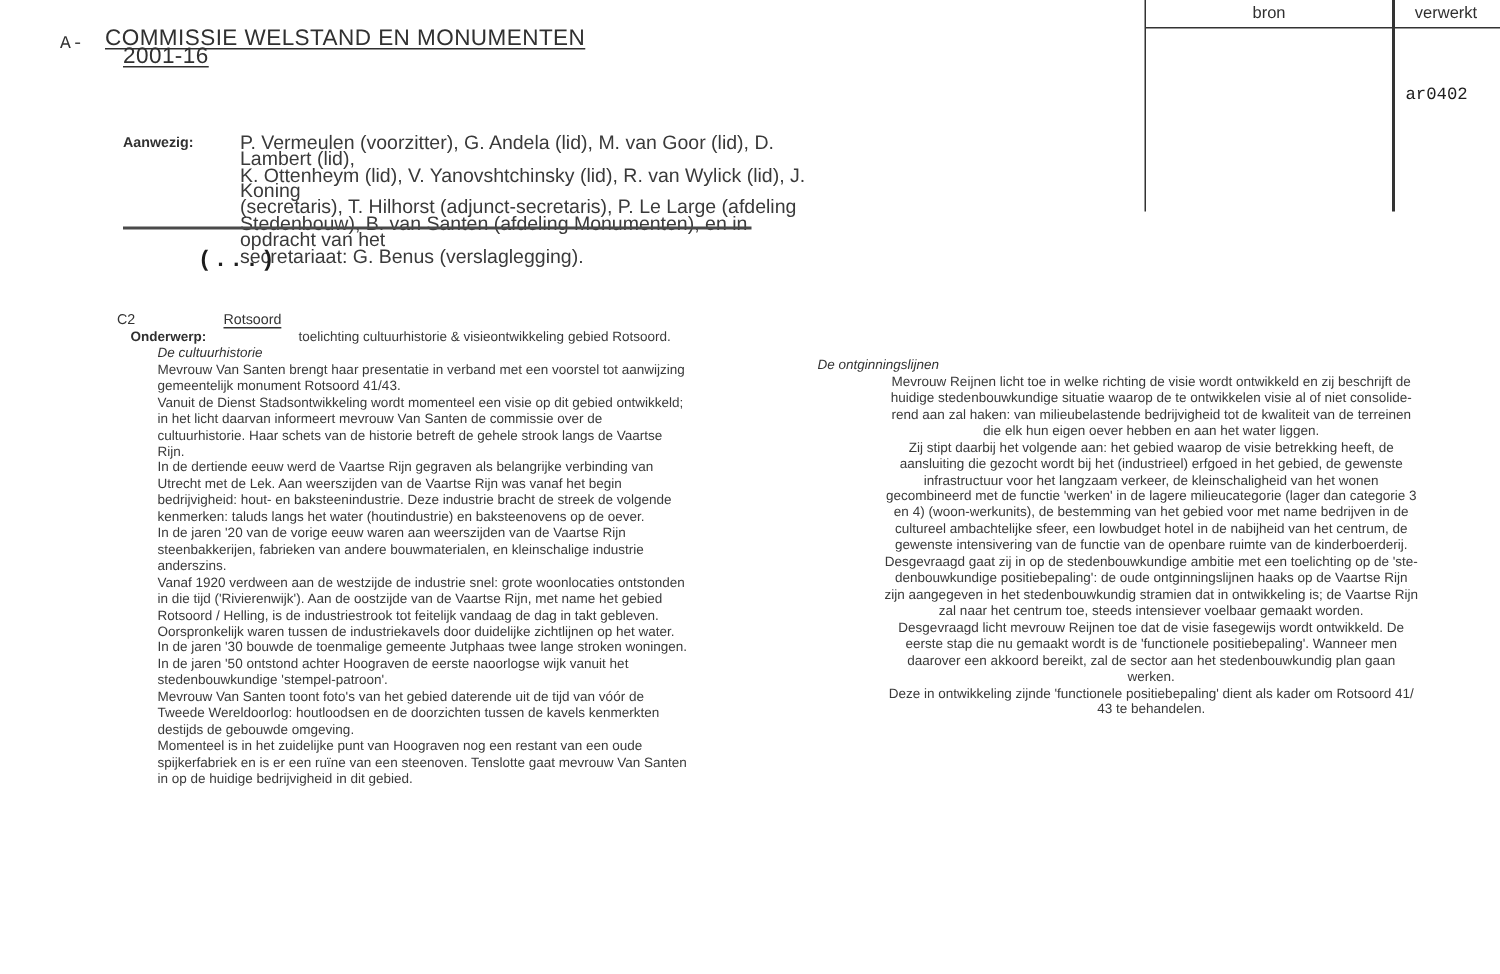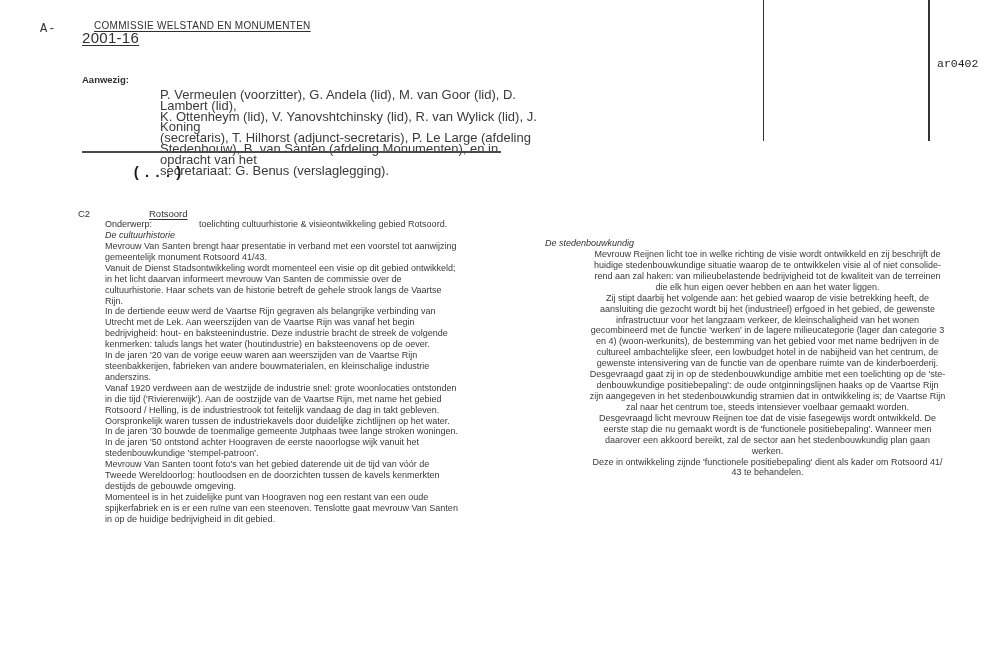--- a/index.html
+++ b/index.html
@@ -12,35 +12,35 @@
     color:#2a2a2a;
     overflow:hidden;
   }
   .abs { position:absolute; }
   .pre { white-space:pre-line; }
   .mono { font-family:"Liberation Mono", "DejaVu Sans Mono", monospace; }
   .u { text-decoration:underline; text-underline-offset:2px; }
 
   .margin-mark { left:40px; top:22px; font-size:12px; letter-spacing:1px; color:#333; }
 
-  .doc-title { left:94px; top:20px; font-size:10px; line-height:12px; letter-spacing:0.3px; color:#303030; }
+  .doc-title { left:70px; top:20px; font-size:15px; line-height:12px; letter-spacing:0.3px; color:#303030; }
   .doc-number { left:82px; top:32px; font-size:15px; line-height:12px; letter-spacing:0.3px; color:#303030; }
 
   .meeting { left:82px; top:55px; width:460px; font-size:9px; line-height:11px; color:#3a3a3a; }
 
-  .attendees-label { left:82px; top:74px; font-size:9.5px; font-weight:bold; color:#303030; }
+  .attendees-label { left:82px; top:90px; font-size:9.5px; font-weight:bold; color:#303030; }
   .attendees { left:160px; top:90px; width:390px; font-size:13px; line-height:10.8px; color:#3a3a3a; }
 
   .divider { left:82px; top:151px; width:419px; height:2px; background:#4a4a4a; }
 
   .ellipsis { left:132px; top:165px; font-size:15px; font-weight:bold; letter-spacing:1.5px; color:#1d1d1d; }
 
   .item-code { left:78px; top:208px; font-size:9.5px; color:#333; }
   .item-title { left:105px; top:208px; font-size:9.5px; color:#333;padding-left:44px; }
-  .subject-label { left:105px; top:219px; font-size:9px; font-weight:normal; color:#303030; }
+  .subject-label { left:87px; top:219px; font-size:9px; font-weight:bold; color:#303030; }
   .subject-text { left:199px; top:219px; font-size:9px; color:#3a3a3a; }
 
   .col-heading { font-size:9px; font-style:italic; color:#333; }
   .left-heading { left:105px; top:230px; }
   .left-text { left:105px; top:241px; width:435px; font-size:9px; line-height:10.9px; color:#3a3a3a; }
   .right-heading { left:545px; top:238px; }
   .right-text { left:545px; top:249px; width:445px; font-size:9px; line-height:10.92px; color:#3a3a3a;text-align:center; }
 
   .stamp-table { left:763px; top:0; width:237px; height:141px; border-left:1.5px solid #333; }
   .stamp-header { display:flex; height:19px; border-bottom:1.5px solid #333; align-items:center; font-size:11px; color:#2f2f2f; }
@@ -98,21 +98,21 @@
 In de jaren '30 bouwde de toenmalige gemeente Jutphaas twee lange stroken woningen.
 In de jaren '50 ontstond achter Hoograven de eerste naoorlogse wijk vanuit het
 stedenbouwkundige 'stempel-patroon'.
 Mevrouw Van Santen toont foto's van het gebied daterende uit de tijd van vóór de
 Tweede Wereldoorlog: houtloodsen en de doorzichten tussen de kavels kenmerkten
 destijds de gebouwde omgeving.
 Momenteel is in het zuidelijke punt van Hoograven nog een restant van een oude
 spijkerfabriek en is er een ruïne van een steenoven. Tenslotte gaat mevrouw Van Santen
 in op de huidige bedrijvigheid in dit gebied.</div>
 
-  <div class="abs col-heading right-heading">De stedenbouwkundig</div>
+  <div class="abs col-heading right-heading">De ontginningslijnen</div>
   <div class="abs right-text pre">Mevrouw Reijnen licht toe in welke richting de visie wordt ontwikkeld en zij beschrijft de
 huidige stedenbouwkundige situatie waarop de te ontwikkelen visie al of niet consolide-
 rend aan zal haken: van milieubelastende bedrijvigheid tot de kwaliteit van de terreinen
 die elk hun eigen oever hebben en aan het water liggen.
 Zij stipt daarbij het volgende aan: het gebied waarop de visie betrekking heeft, de
 aansluiting die gezocht wordt bij het (industrieel) erfgoed in het gebied, de gewenste
 infrastructuur voor het langzaam verkeer, de kleinschaligheid van het wonen
 gecombineerd met de functie 'werken' in de lagere milieucategorie (lager dan categorie 3
 en 4) (woon-werkunits), de bestemming van het gebied voor met name bedrijven in de
 cultureel ambachtelijke sfeer, een lowbudget hotel in de nabijheid van het centrum, de
@@ -122,17 +122,21 @@
 zijn aangegeven in het stedenbouwkundig stramien dat in ontwikkeling is; de Vaartse Rijn
 zal naar het centrum toe, steeds intensiever voelbaar gemaakt worden.
 Desgevraagd licht mevrouw Reijnen toe dat de visie fasegewijs wordt ontwikkeld. De
 eerste stap die nu gemaakt wordt is de 'functionele positiebepaling'. Wanneer men
 daarover een akkoord bereikt, zal de sector aan het stedenbouwkundig plan gaan
 werken.
 Deze in ontwikkeling zijnde 'functionele positiebepaling' dient als kader om Rotsoord 41/
 43 te behandelen.</div>
 
   <div class="abs stamp-table">
+    <div class="stamp-header">
+      <div class="c1">bron</div>
+      <div class="c2">verwerkt</div>
+    </div>
     <div class="stamp-divider"></div>
     <div class="mono stamp-code">ar0402</div>
   </div>
 
 </div>
 
 </body></html>

